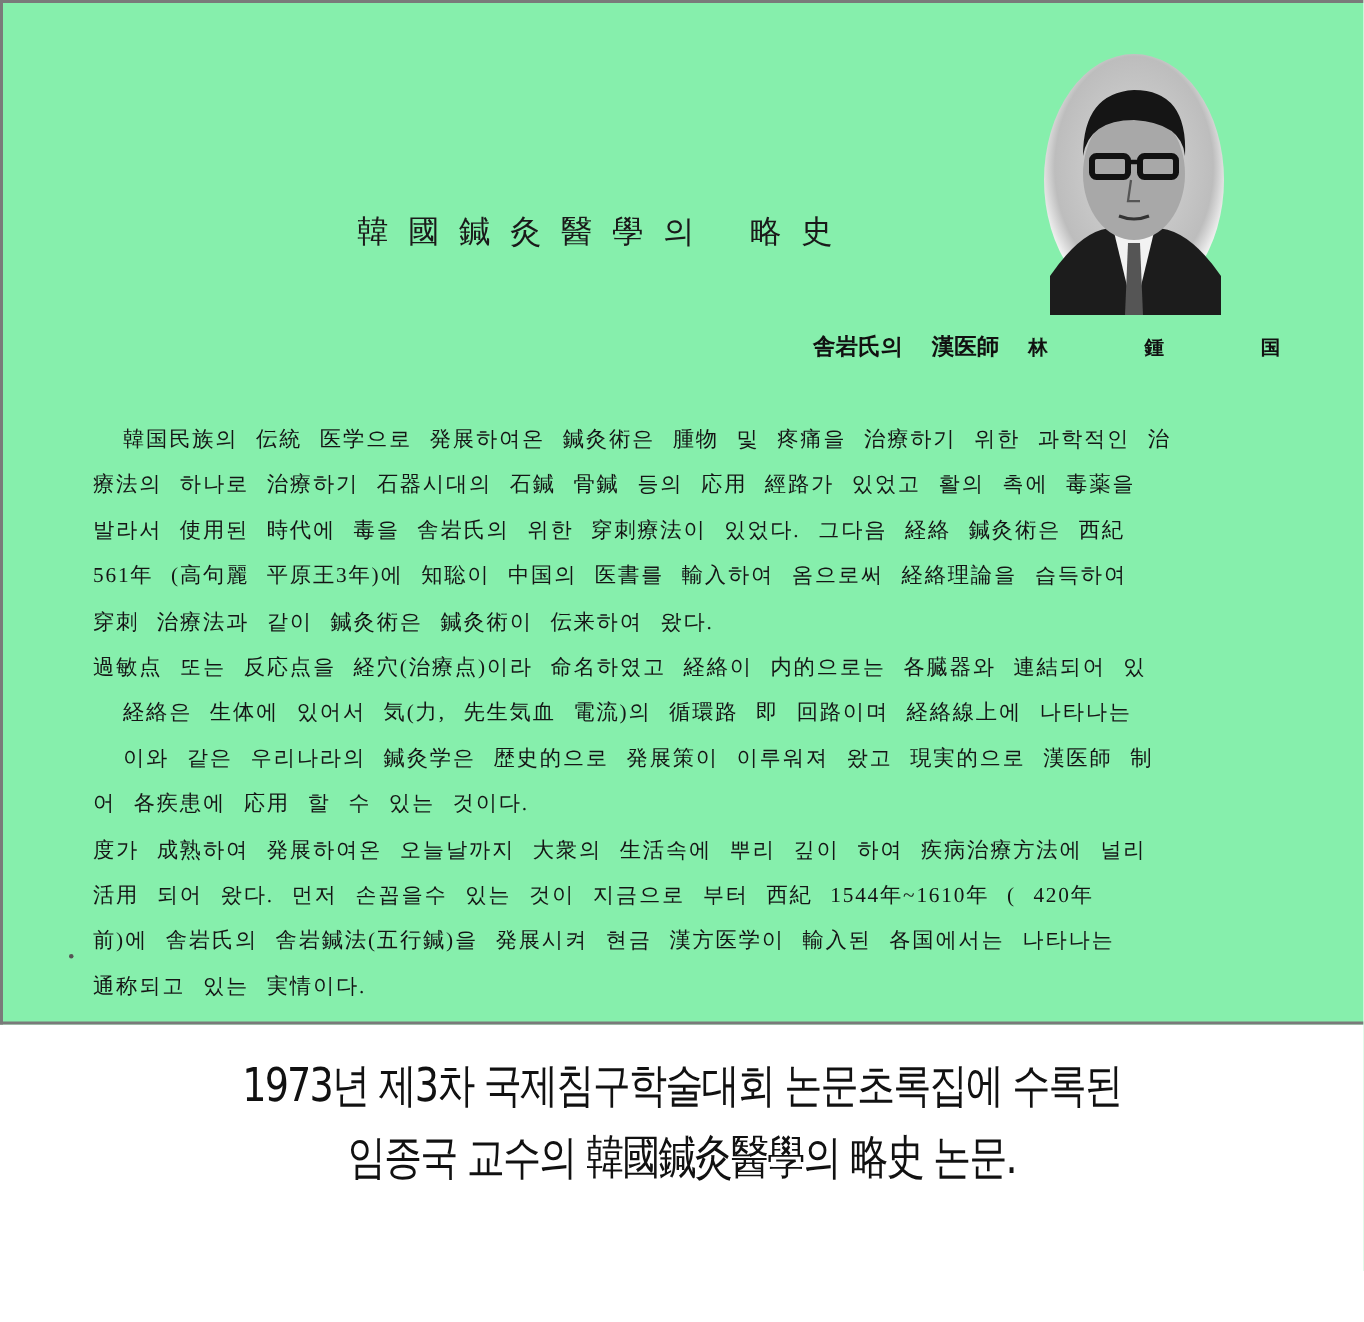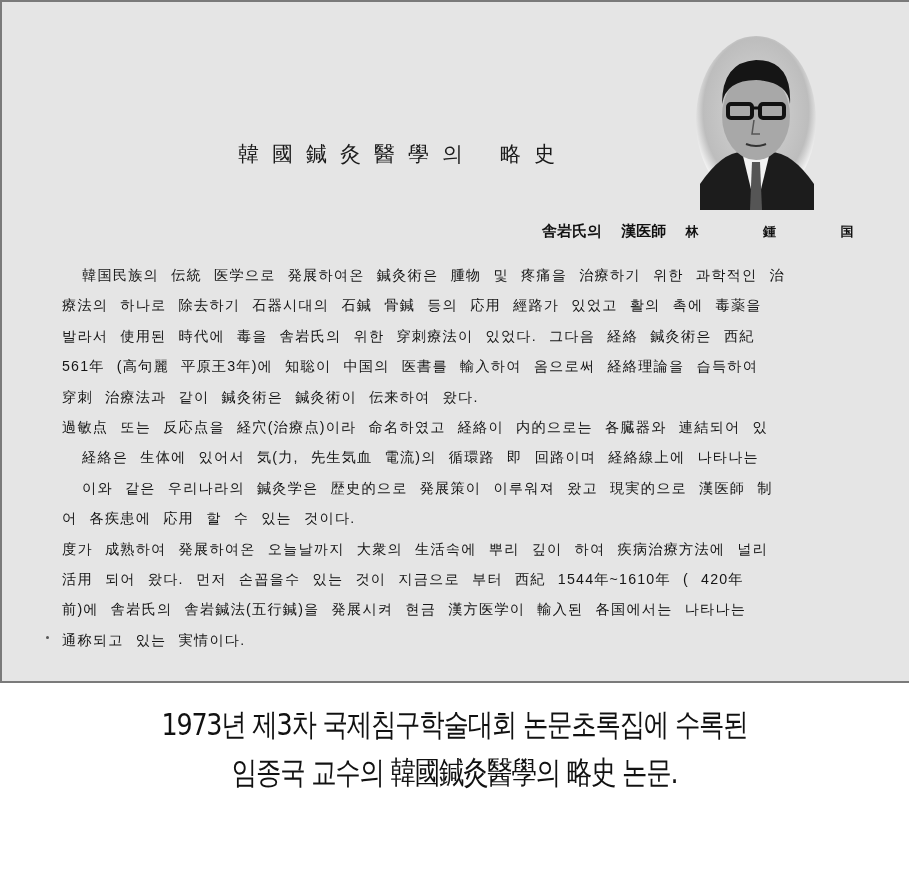--- a/index.html
+++ b/index.html
@@ -1,30 +1,30 @@
 <!DOCTYPE html>
 <html><head>
 <meta charset="utf-8">
 <style>
   html, body { margin:0; padding:0; background:#ffffff; }
   body { width:909px; height:881px; position:relative; overflow:hidden;
          font-family:"DejaVu Serif","Liberation Serif",serif; color:#111; }
   .scan { position:absolute; left:0; top:0; width:909px; height:683px;
           border-top:2px solid #7a7a7a; border-left:2px solid #7a7a7a;
-          border-bottom:2px solid #7a7a7a; box-sizing:border-box; background:#e5e5e5; }
+          border-bottom:2px solid #7a7a7a; box-sizing:border-box; background:#86efac; }
   .title { position:absolute; left:236px; top:138px; font-size:21px;
            letter-spacing:13px; white-space:nowrap; color:#1a1a1a; }
   .title .gap { display:inline-block; width:24px; }
   .author { position:absolute; left:540px; top:220px; font-size:15px; white-space:nowrap;
             color:#111; font-family:"DejaVu Sans","Liberation Sans",sans-serif; font-weight:bold; }
   .author span { margin-right:14px; }
   .author .name { font-size:13px; letter-spacing:30px; font-family:"DejaVu Serif",serif; }
   .photo { position:absolute; left:690px; top:32px; width:128px; height:176px; }
-  .body-text { position:absolute; left:60px; top:258px; width:800px; font-size:14.2px;
-               font-family:Liberation Sans, sans-serif; color:#151515; }
+  .body-text { position:absolute; left:60px; top:276px; width:800px; font-size:14.2px;
+               font-family:Liberation Serif, serif; color:#151515; }
   .line { height:30.4px; line-height:30.4px; white-space:nowrap; word-spacing:7px;
           letter-spacing:1.2px; }
   .indent { padding-left:20px; }
   .caption { position:absolute; left:0; top:700px; width:909px; text-align:center;
              font-family:"DejaVu Sans","Liberation Sans",sans-serif; font-size:31px;
              line-height:48px; color:#111; letter-spacing:-1.5px; transform:scaleX(0.82);
              transform-origin:center top; }
   .dot { position:absolute; left:44px; top:634px; width:3px; height:3px; background:#555; border-radius:50%; }
 </style>
 </head>
@@ -60,21 +60,21 @@
   </svg>
 
   <div class="author">
     <span>舎岩氏의</span>
     <span>漢医師</span>
     <span class="name">林 鍾 国</span>
   </div>
 
   <div class="body-text">
     <div class="line indent">韓国民族의 伝統 医学으로 発展하여온 鍼灸術은 腫物 및 疼痛을 治療하기 위한 과학적인 治</div>
-    <div class="line">療法의 하나로 除去하기 石器시대의 石鍼 骨鍼 등의 応用 經路가 있었고 활의 촉에 毒薬을</div>
+    <div class="line">療法의 하나로 治療하기 石器시대의 石鍼 骨鍼 등의 応用 經路가 있었고 활의 촉에 毒薬을</div>
     <div class="line">발라서 使用된 時代에 毒을 舎岩氏의 위한 穿刺療法이 있었다. 그다음 経絡 鍼灸術은 西紀</div>
     <div class="line">561年 (高句麗 平原王3年)에 知聡이 中国의 医書를 輸入하여 옴으로써 経絡理論을 습득하여</div>
     <div class="line">穿刺 治療法과 같이 鍼灸術은 鍼灸術이 伝来하여 왔다.</div>
     <div class="line">過敏点 또는 反応点을 経穴(治療点)이라 命名하였고 経絡이 内的으로는 各臓器와 連結되어 있</div>
     <div class="line indent">経絡은 生体에 있어서 気(力, 先生気血 電流)의 循環路 即 回路이며 経絡線上에 나타나는</div>
     <div class="line indent">이와 같은 우리나라의 鍼灸学은 歴史的으로 発展策이 이루워져 왔고 現実的으로 漢医師 制</div>
     <div class="line">어 各疾患에 応用 할 수 있는 것이다.</div>
     <div class="line">度가 成熟하여 発展하여온 오늘날까지 大衆의 生活속에 뿌리 깊이 하여 疾病治療方法에 널리</div>
     <div class="line">活用 되어 왔다. 먼저 손꼽을수 있는 것이 지금으로 부터 西紀 1544年~1610年 ( 420年</div>
     <div class="line">前)에 舎岩氏의 舎岩鍼法(五行鍼)을 発展시켜 현금 漢方医学이 輸入된 各国에서는 나타나는</div>

